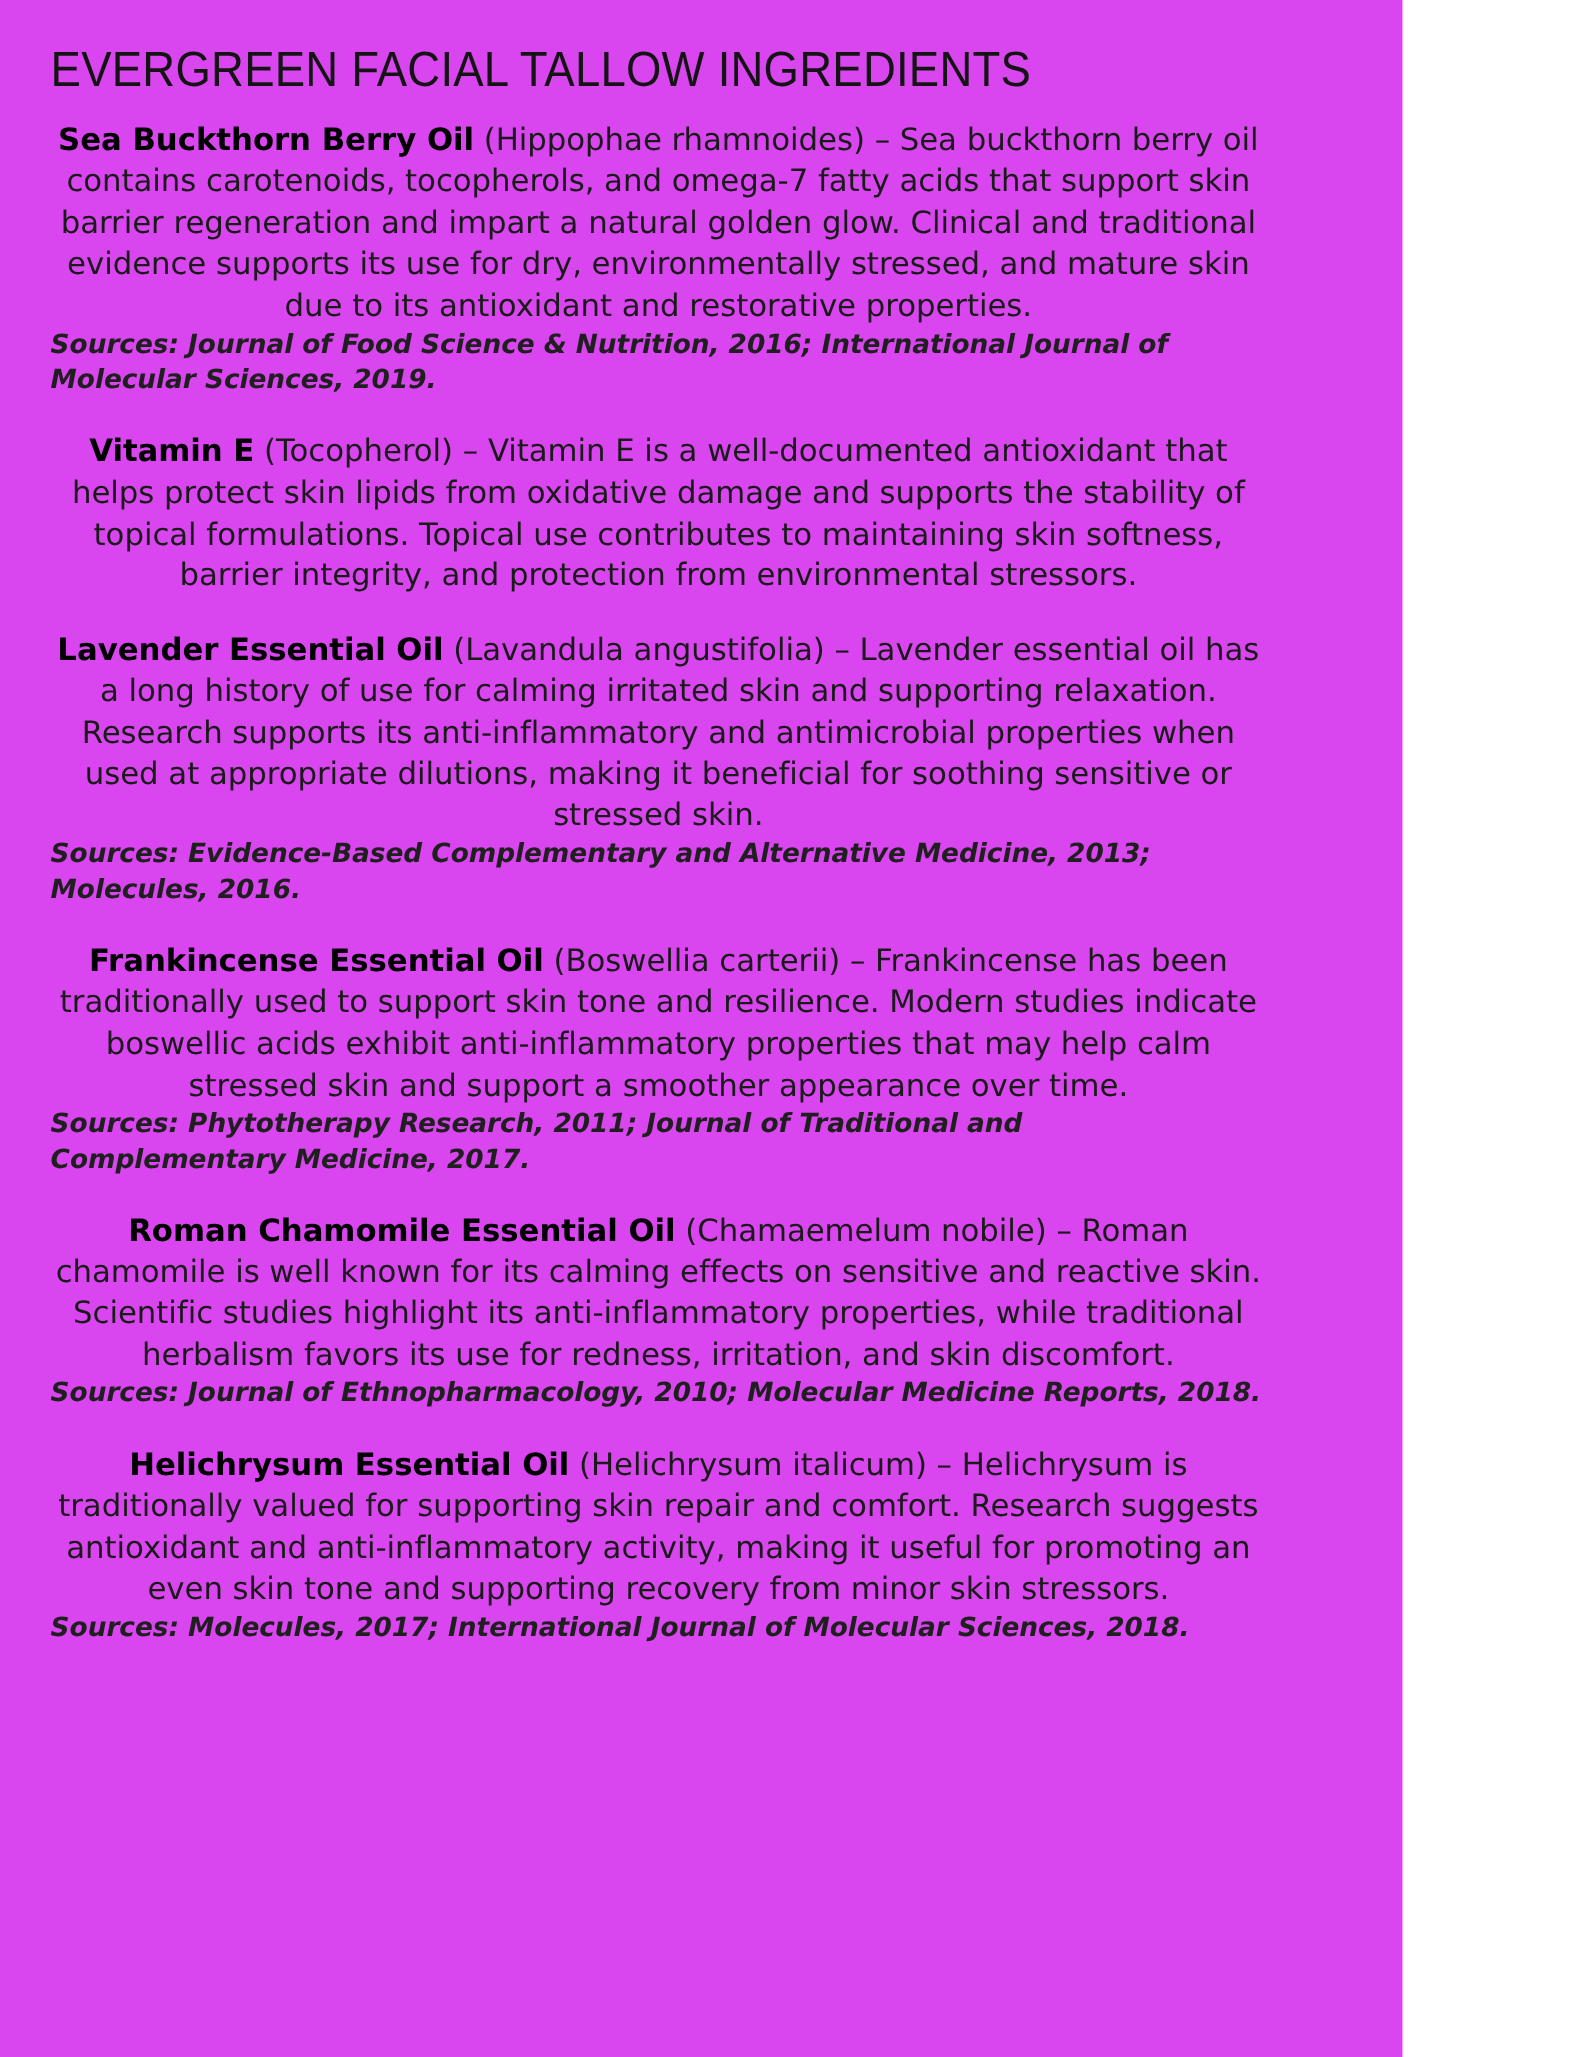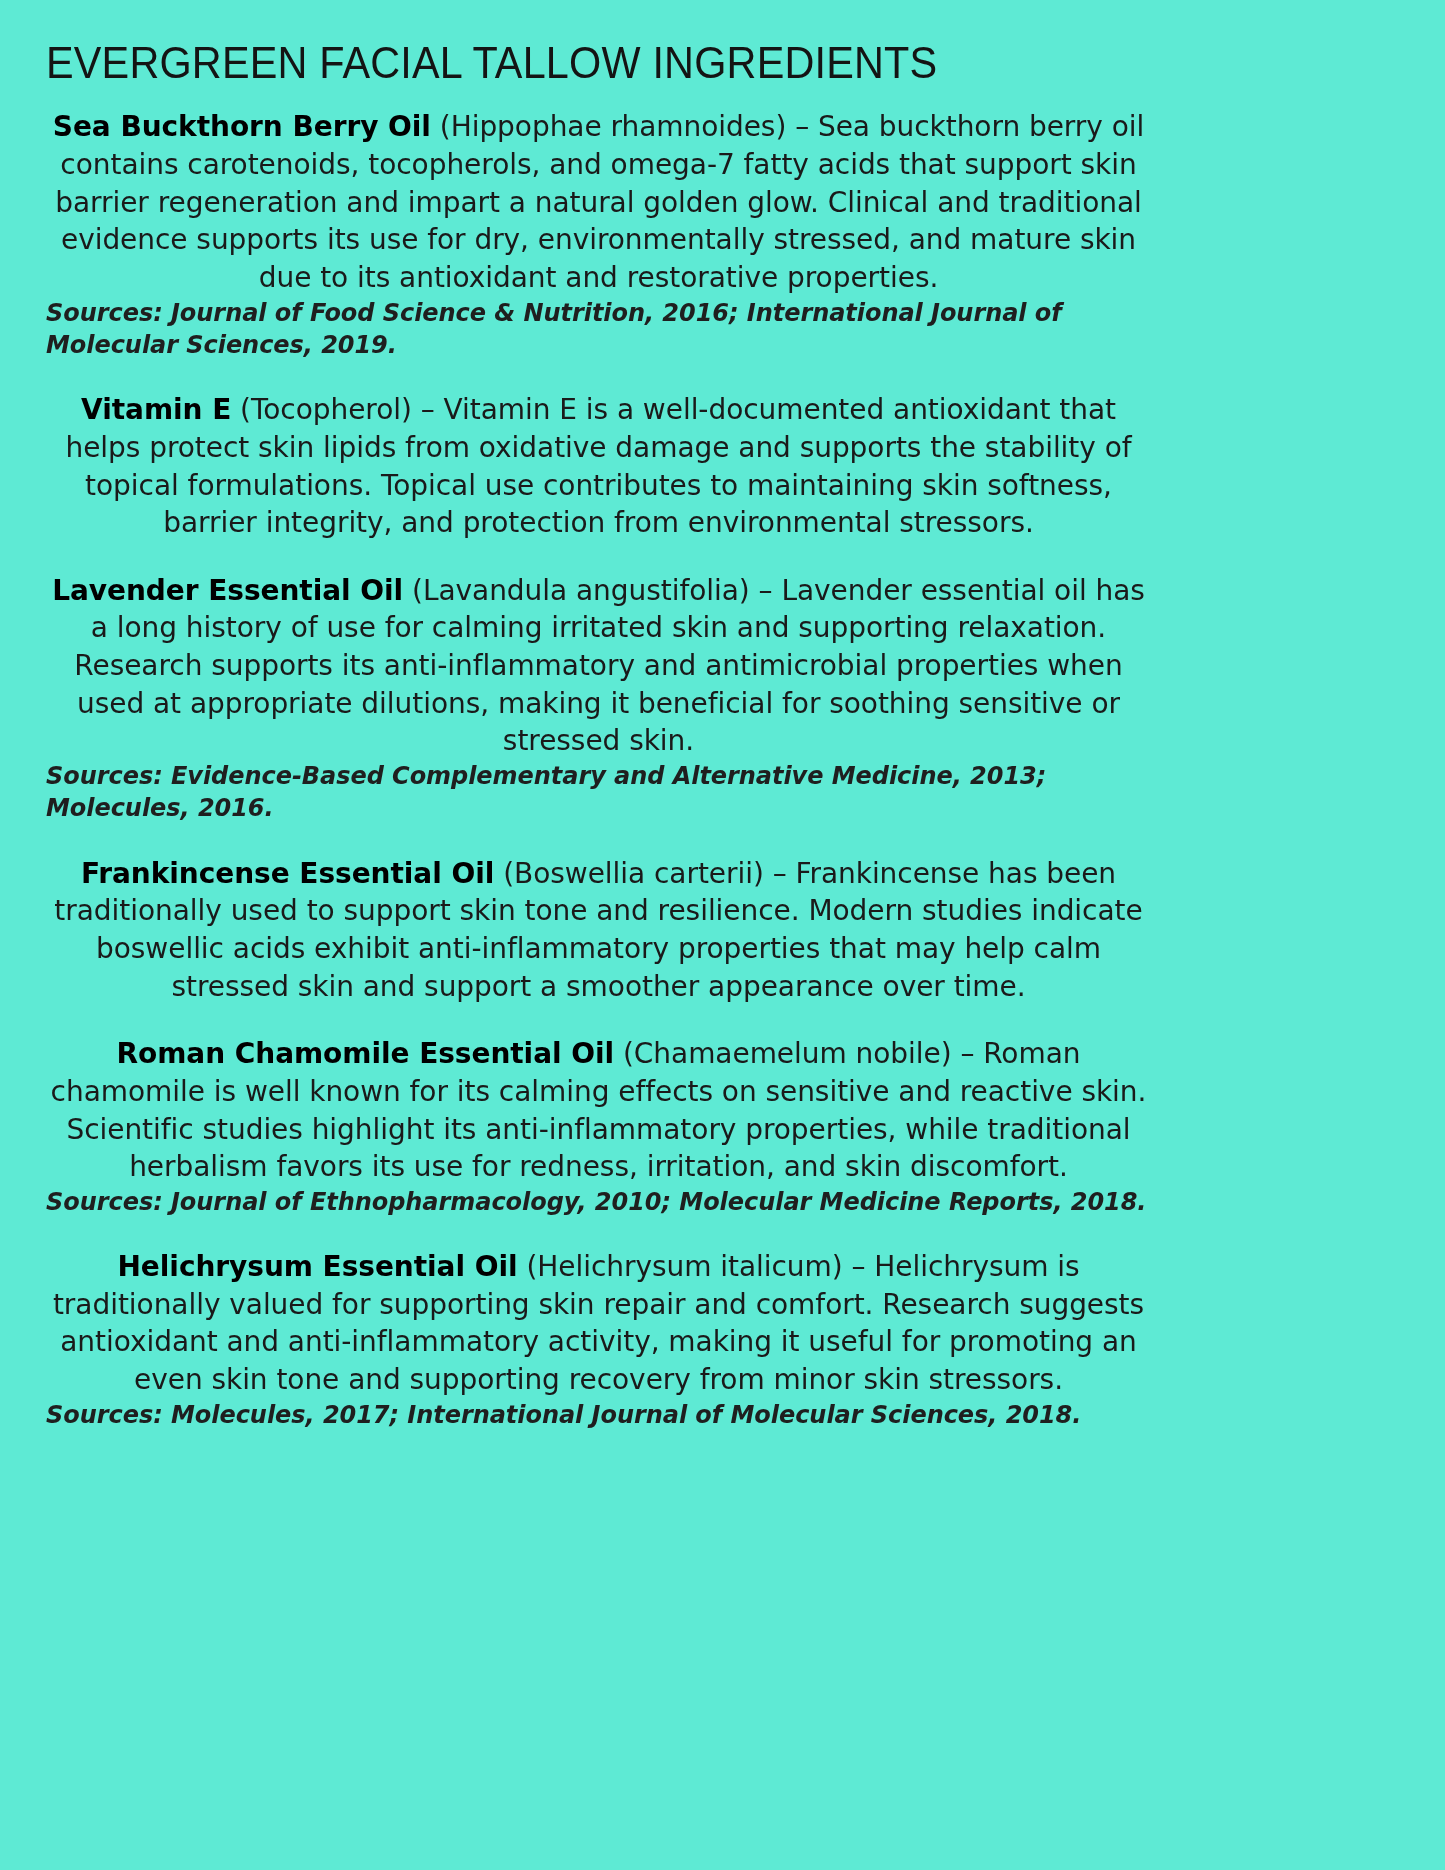--- a/index.html
+++ b/index.html
@@ -8,25 +8,25 @@
     background: #ffffff;
   }
   body {
     width: 1445px;
     min-height: 1870px;
     font-family: "DejaVu Sans", "Liberation Sans", sans-serif;
     color: #1a1a1a;
     -webkit-font-smoothing: antialiased;
   }
   .page {
-    width: 1445px;
+    width: 1275px;
     min-height: 1870px;
     box-sizing: border-box;
     padding: 38px 46px 40px 46px;
-    background: #5eead4;
+    background: #d946ef;
   }
   .doc-title {
     font-family: "Liberation Sans", "DejaVu Sans", sans-serif;
     font-size: 45px;
     font-weight: 400;
     letter-spacing: 0.2px;
     line-height: 1.12;
     color: #141414;
     margin: 0 0 20px 0;
     transform: scaleX(0.92);
@@ -109,20 +109,21 @@
       <p class="entry-body"><span class="entry-name">Vitamin E</span><span class="entry-latin"> (Tocopherol) – </span><span class="entry-desc">Vitamin E is a well-documented antioxidant that helps protect skin lipids from oxidative damage and supports the stability of topical formulations. Topical use contributes to maintaining skin softness, barrier integrity, and protection from environmental stressors.</span></p>
     </div>
 
     <div class="entry">
       <p class="entry-body"><span class="entry-name">Lavender Essential Oil</span><span class="entry-latin"> (Lavandula angustifolia) – </span><span class="entry-desc">Lavender essential oil has a long history of use for calming irritated skin and supporting relaxation. Research supports its anti-inflammatory and antimicrobial properties when used at appropriate dilutions, making it beneficial for soothing sensitive or stressed skin.</span></p>
       <p class="entry-sources">Sources: Evidence-Based Complementary and Alternative Medicine, 2013; Molecules, 2016.</p>
     </div>
 
     <div class="entry">
       <p class="entry-body"><span class="entry-name">Frankincense Essential Oil</span><span class="entry-latin"> (Boswellia carterii) – </span><span class="entry-desc">Frankincense has been traditionally used to support skin tone and resilience. Modern studies indicate boswellic acids exhibit anti-inflammatory properties that may help calm stressed skin and support a smoother appearance over time.</span></p>
+      <p class="entry-sources">Sources: Phytotherapy Research, 2011; Journal of Traditional and Complementary Medicine, 2017.</p>
     </div>
 
     <div class="entry">
       <p class="entry-body"><span class="entry-name">Roman Chamomile Essential Oil</span><span class="entry-latin"> (Chamaemelum nobile) – </span><span class="entry-desc">Roman chamomile is well known for its calming effects on sensitive and reactive skin. Scientific studies highlight its anti-inflammatory properties, while traditional herbalism favors its use for redness, irritation, and skin discomfort.</span></p>
       <p class="entry-sources">Sources: Journal of Ethnopharmacology, 2010; Molecular Medicine Reports, 2018.</p>
     </div>
 
     <div class="entry">
       <p class="entry-body"><span class="entry-name">Helichrysum Essential Oil</span><span class="entry-latin"> (Helichrysum italicum) – </span><span class="entry-desc">Helichrysum is traditionally valued for supporting skin repair and comfort. Research suggests antioxidant and anti-inflammatory activity, making it useful for promoting an even skin tone and supporting recovery from minor skin stressors.</span></p>
       <p class="entry-sources">Sources: Molecules, 2017; International Journal of Molecular Sciences, 2018.</p>

